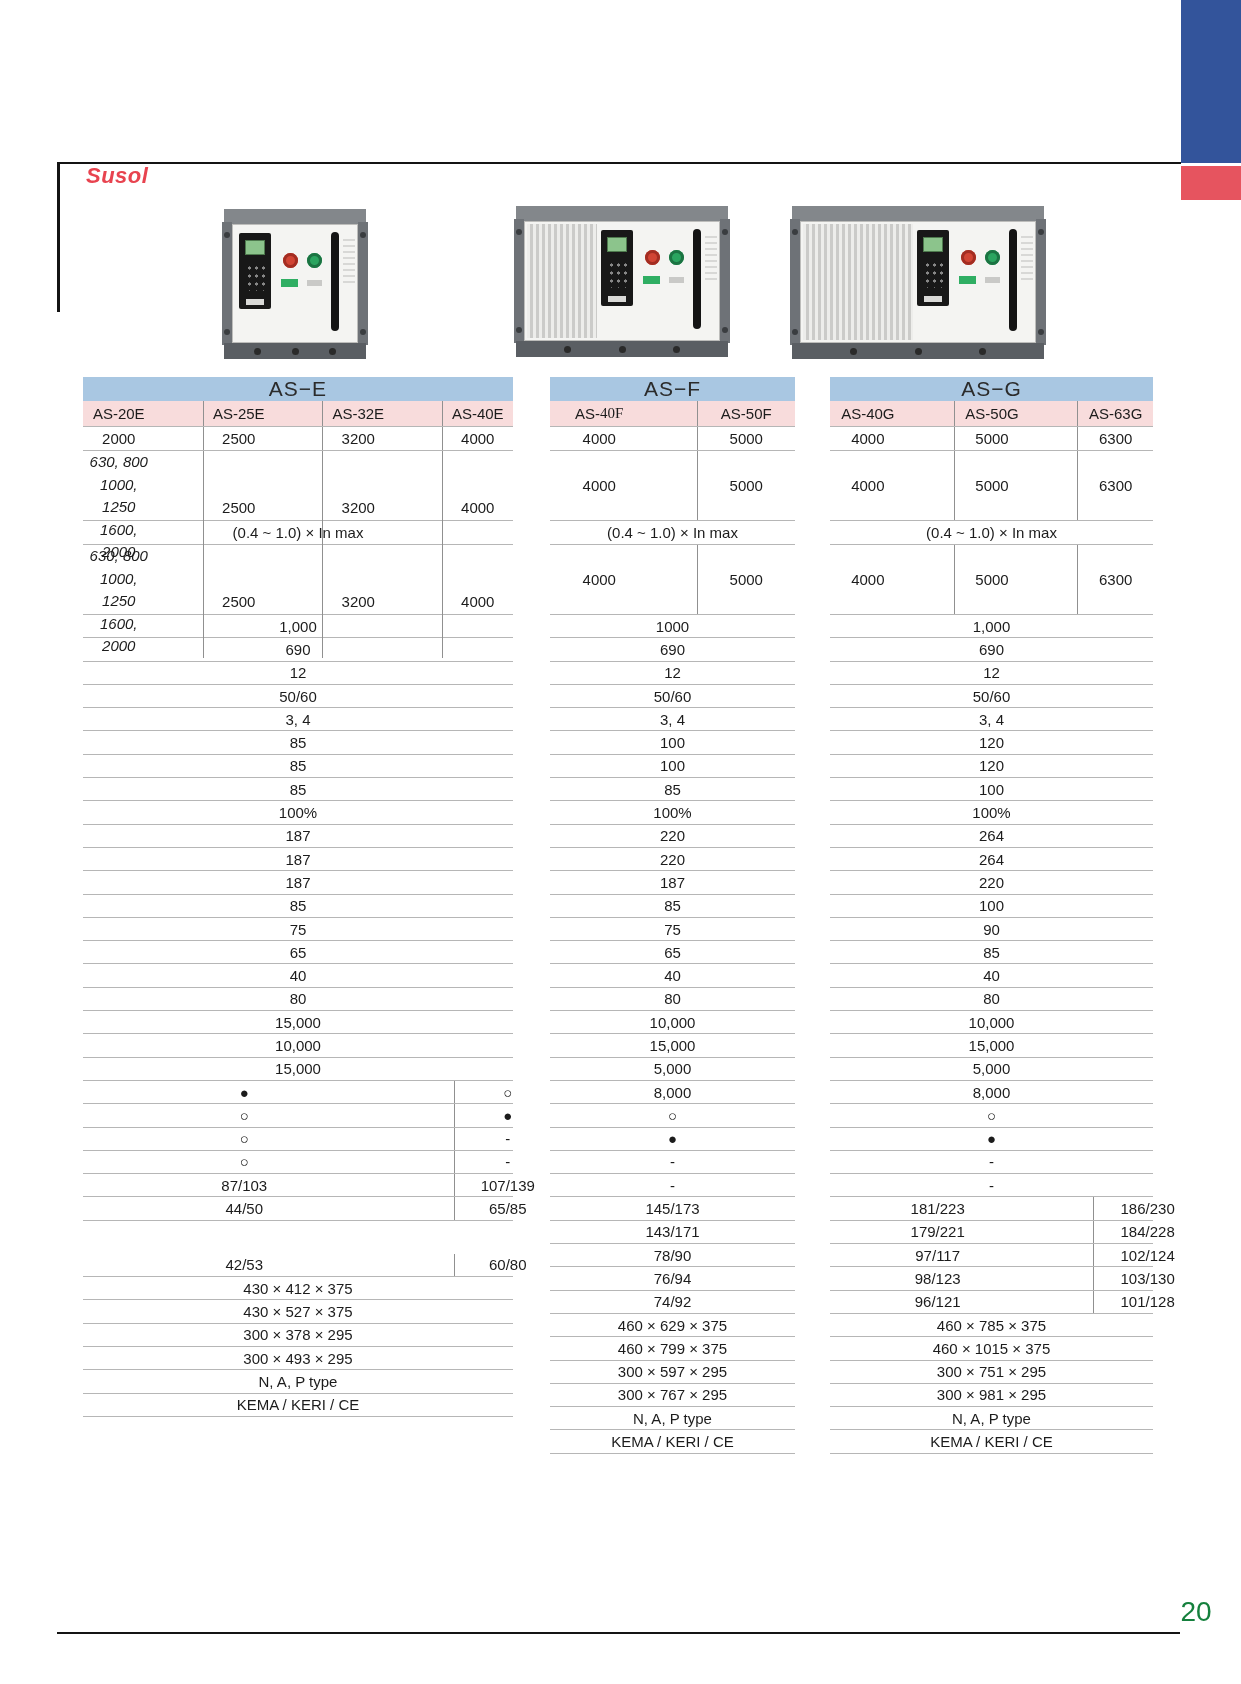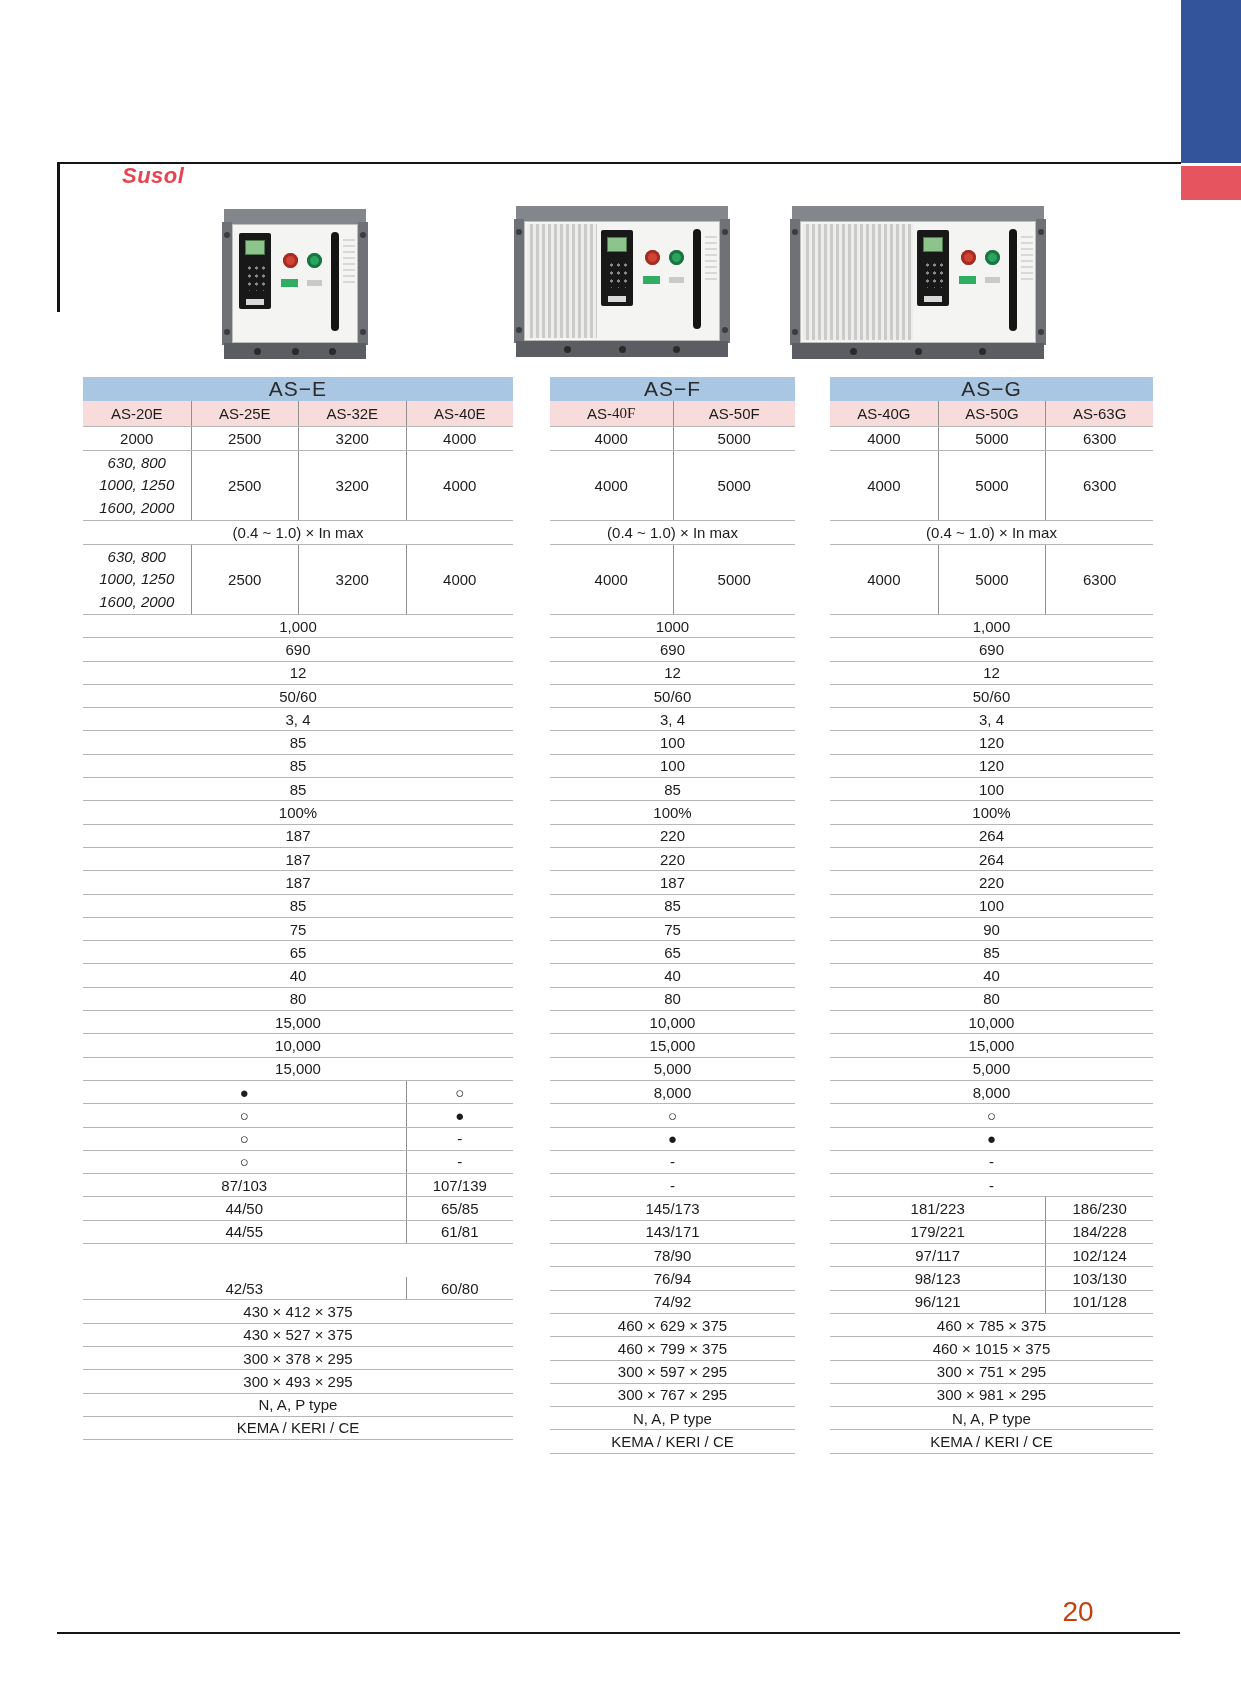--- a/index.html
+++ b/index.html
@@ -6,35 +6,35 @@
   .page{position:relative;width:1241px;height:1684px;background:#ffffff;overflow:hidden;
         font-family:"Liberation Sans",sans-serif;color:#1c1c1c;}
 
   
   .rule-top{position:absolute;left:57px;top:162px;width:1124px;height:2px;background:#141414;}
   .rule-left{position:absolute;left:57px;top:162px;width:3px;height:150px;background:#141414;}
   .blue-block{position:absolute;left:1181px;top:0;width:60px;height:163px;background:#33549b;}
   .red-block{position:absolute;left:1181px;top:166px;width:60px;height:34px;background:#e6545f;}
   .rule-bottom{position:absolute;left:57px;top:1632px;width:1123px;height:2px;background:#141414;}
   .logo{position:absolute;left:86px;top:163px;font-size:22px;font-weight:bold;font-style:italic;
-        color:#e8434f;letter-spacing:.5px;margin-left:36px;}
-  .pagenum{position:absolute;left:1048px;top:1596px;width:60px;text-align:center;font-size:28px;color:#c2410c;}
+        color:#e8434f;letter-spacing:.5px;}
+  .pagenum{position:absolute;left:1166px;top:1596px;width:60px;text-align:center;font-size:28px;color:#15803d;}
 
   
   .spec-table{position:absolute;top:377px;background:#fff;}
   #t-as-e{left:83px;width:430px;}
   #t-as-f{left:550px;width:245px;}
   #t-as-g{left:830px;width:323px;}
 
   .trow{box-sizing:border-box;border-bottom:1px solid #b6b6b6;font-size:15px;}
   .h24{height:24px;} .h26{height:26px;} .h70{height:70px;} .hrow{height:23.3px;}
   .t-title{height:24px;background:#a9c7e2;display:flex;align-items:center;justify-content:center;
            font-family:Liberation Sans, sans-serif;font-size:21px;letter-spacing:1px;color:#2b2b2b;border-bottom:none;}
   .t-models{background:#f8dcdc;}
-  .grid{display:grid;align-items:stretch;text-align:center;}
+  .grid{display:grid;align-items:stretch;text-align:center;gap:48px;}
   .cell{display:flex;align-items:center;justify-content:center;height:100%;}
   .grid .cell + .cell{border-left:1px solid #909090;}
   .t-single{display:flex;align-items:center;justify-content:center;}
   .lines{flex-direction:column;line-height:22.5px;font-style:italic;}
   .serif{font-family:"Liberation Serif",serif;}
   .sym{font-size:15px;}
 
   
   .breaker{position:absolute;}
   .b1{left:222px;top:209px;width:146px;height:150px;}
@@ -241,24 +241,20 @@
         <div class="cell">-</div>
       </div>
       <div class="trow grid hrow" style="grid-template-columns: 75% 25%;">
         <div class="cell">87/103</div>
         <div class="cell">107/139</div>
       </div>
       <div class="trow grid hrow" style="grid-template-columns: 75% 25%;">
         <div class="cell">44/50</div>
         <div class="cell">65/85</div>
       </div>
-      <div class="trow grid hrow" style="grid-template-columns: 75% 25%;">
-        <div class="cell">44/55</div>
-        <div class="cell">61/81</div>
-      </div>
       <div class="trow grid hrow" style="grid-template-columns: 75% 25%; margin-top: 33px;">
         <div class="cell">42/53</div>
         <div class="cell">60/80</div>
       </div>
       <div class="trow t-single hrow">430 × 412 × 375</div>
       <div class="trow t-single hrow">430 × 527 × 375</div>
       <div class="trow t-single hrow">300 × 378 × 295</div>
       <div class="trow t-single hrow">300 × 493 × 295</div>
       <div class="trow t-single hrow">N, A, P type</div>
       <div class="trow t-single hrow">KEMA / KERI / CE</div>

